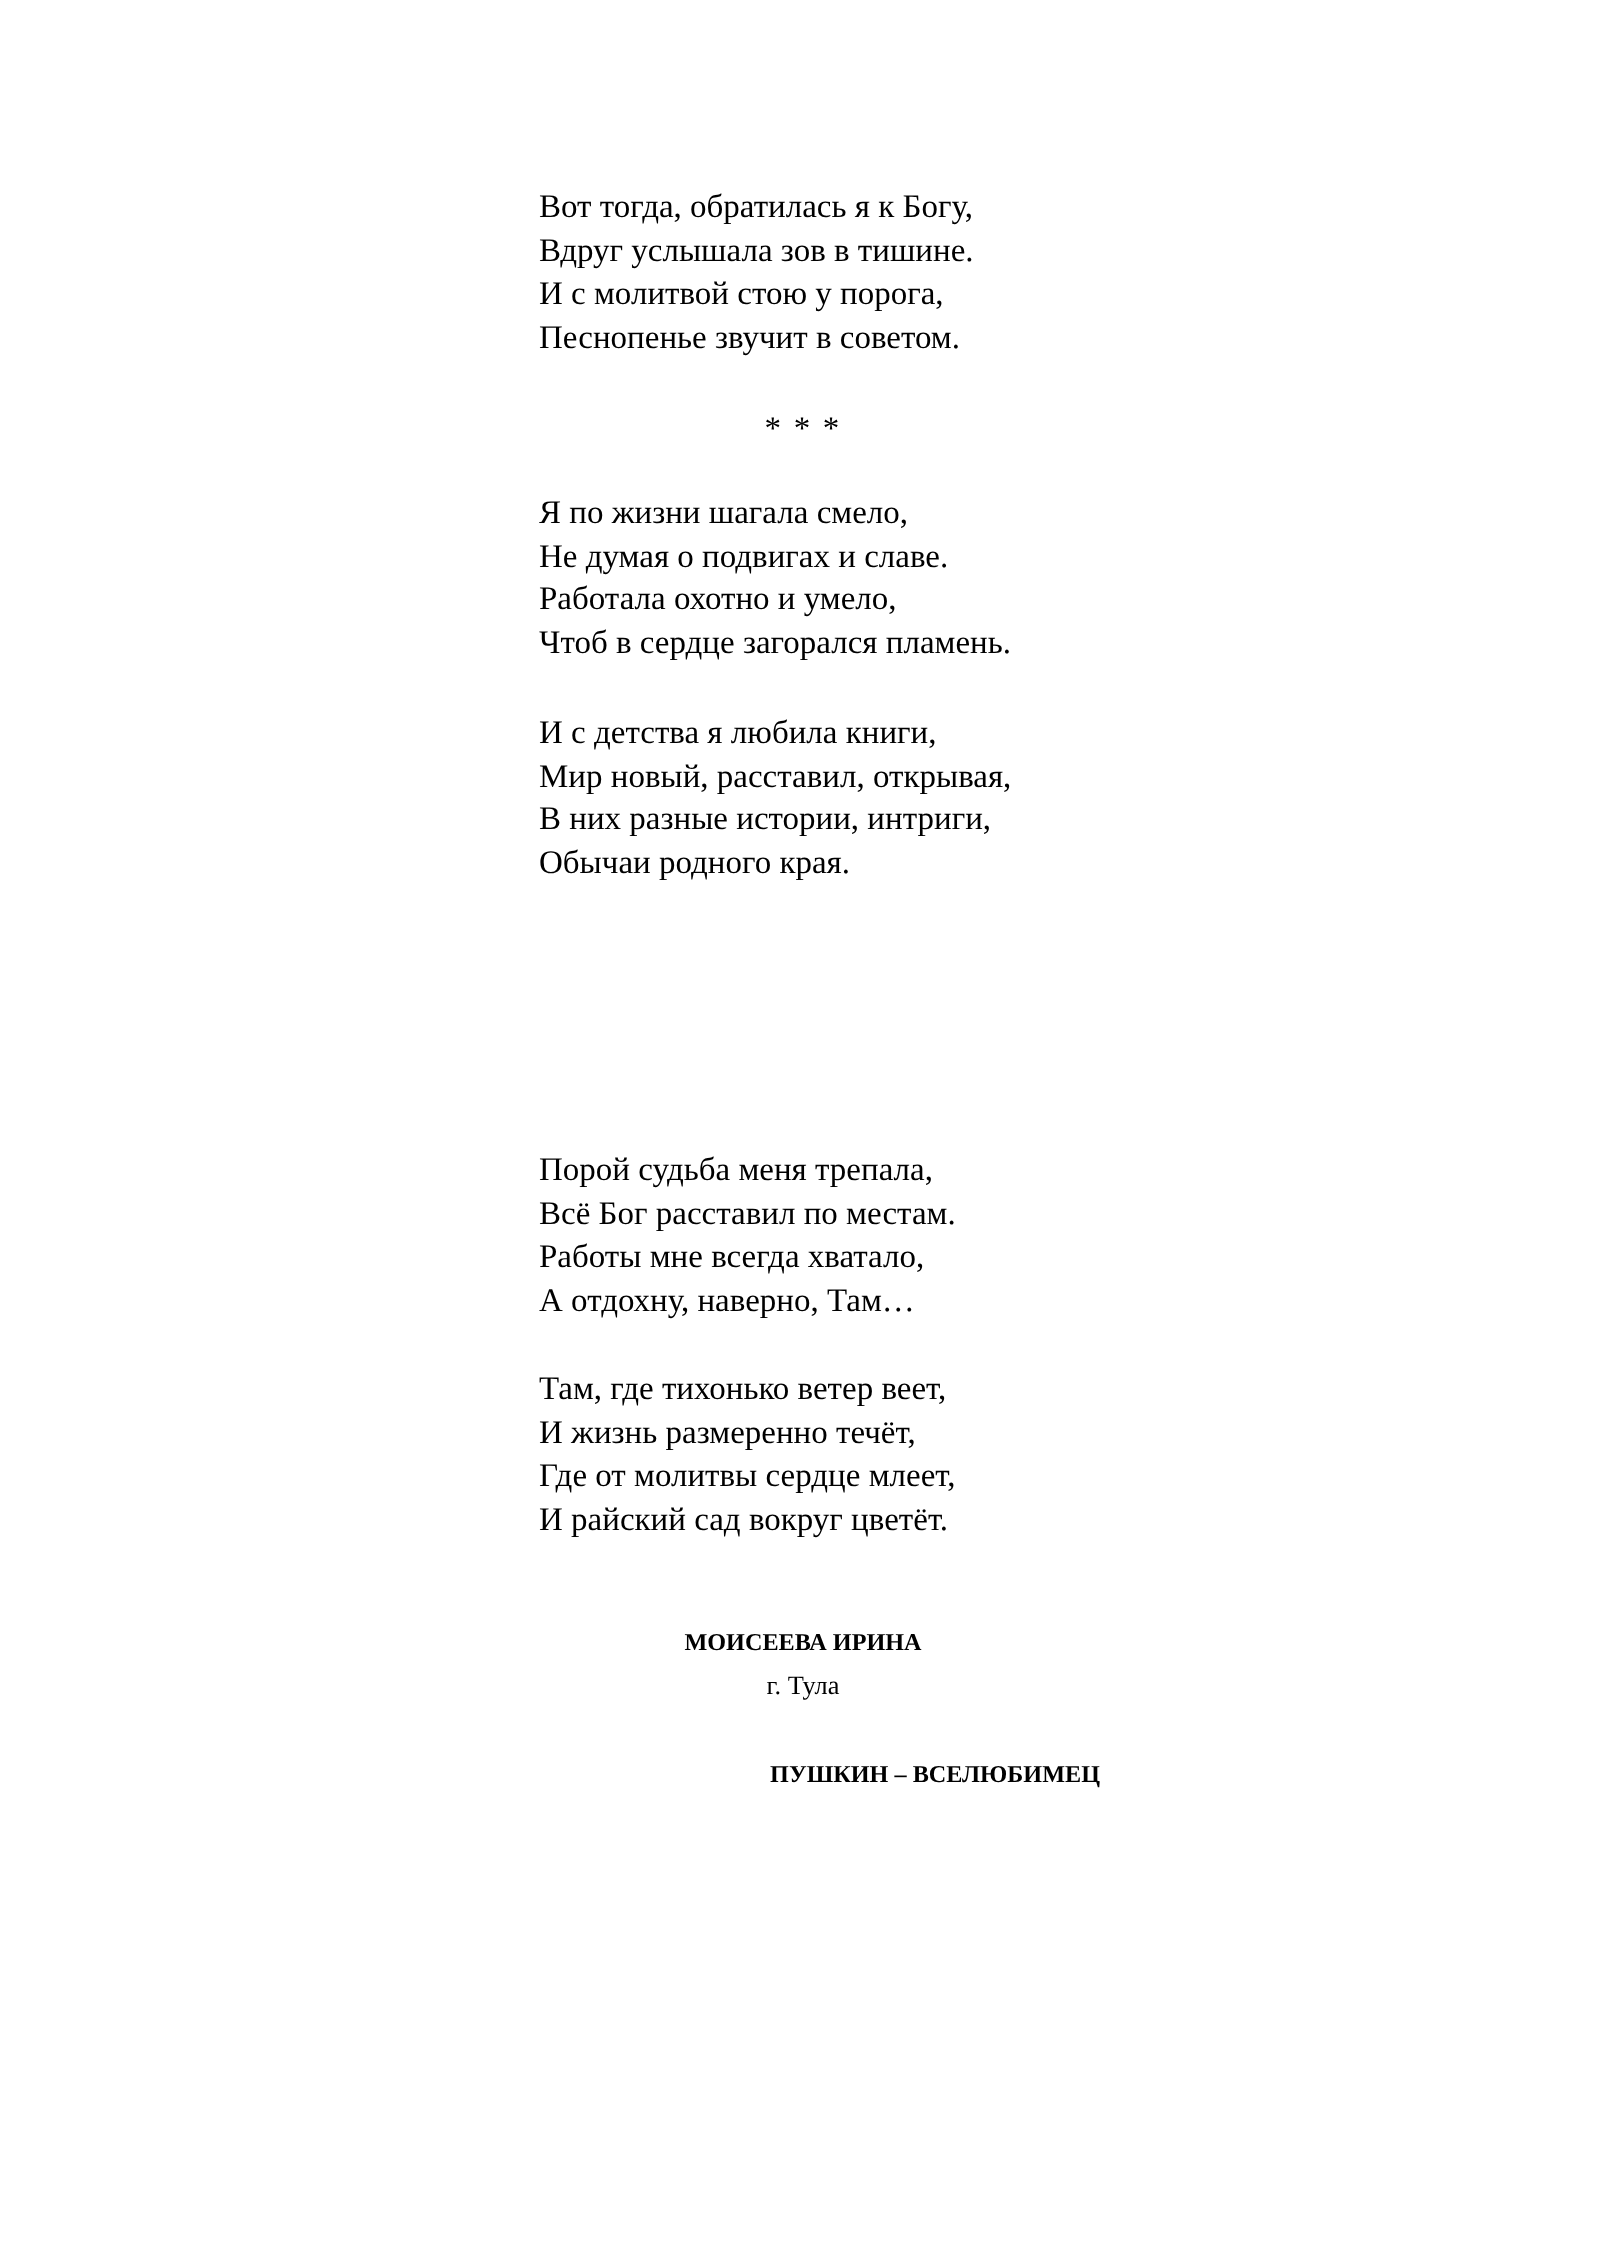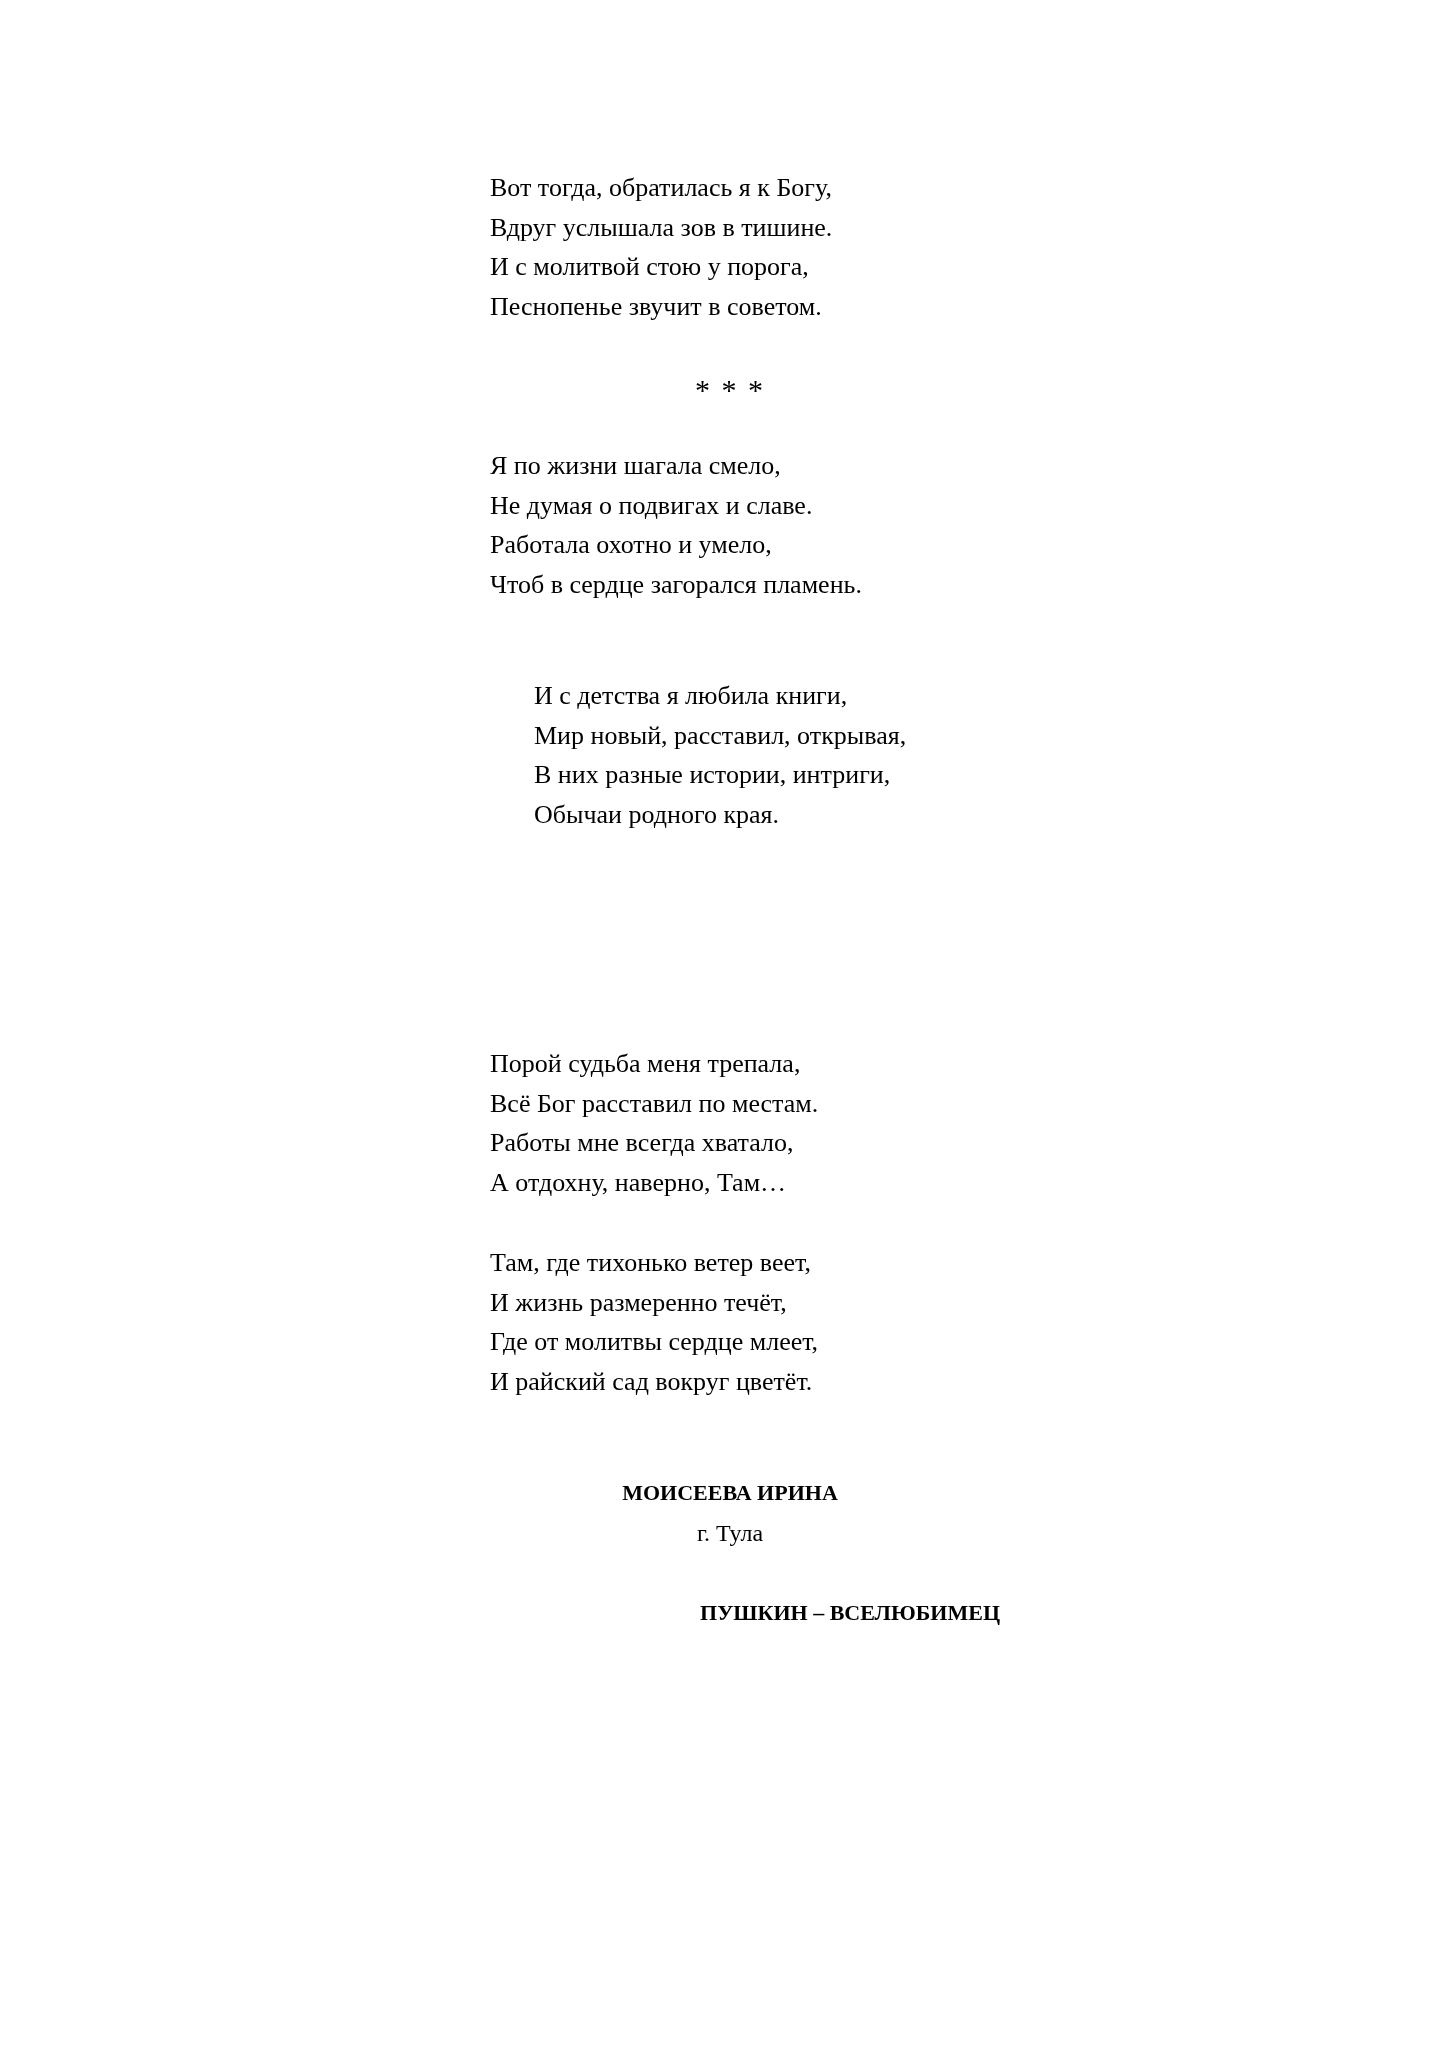--- a/index.html
+++ b/index.html
@@ -23,21 +23,21 @@
     background: #ffffff;
   }
   .stanza {
     position: absolute;
     left: 490px;
     margin: 0;
     padding: 0;
     list-style: none;
   }
   .line {
-    font-size: 26px;
+    font-size: 30px;
     line-height: 39.6px;
     height: 39.6px;
     white-space: nowrap;
     display: block;
   }
   .center {
     position: absolute;
     left: 490px;
     width: 540px;
     text-align: center;
@@ -78,21 +78,21 @@
 
   <div class="center stars" style="top:370px; left:460px;">* * *</div>
 
   <div class="stanza" style="top:446px;">
     <span class="line">Я по жизни шагала смело,</span>
     <span class="line">Не думая о подвигах и славе.</span>
     <span class="line">Работала охотно и умело,</span>
     <span class="line">Чтоб в сердце загорался пламень.</span>
   </div>
 
-  <div class="stanza" style="top:676px;margin-left:44px;">
+  <div class="stanza" style="top:646px;">
     <span class="line">И с детства я любила книги,</span>
     <span class="line">Мир новый, расставил, открывая,</span>
     <span class="line">В них разные истории, интриги,</span>
     <span class="line">Обычаи родного края.</span>
   </div>
 
 
   <div class="stanza" style="top:1044px;">
     <span class="line">Порой судьба меня трепала,</span>
     <span class="line">Всё Бог расставил по местам.</span>

